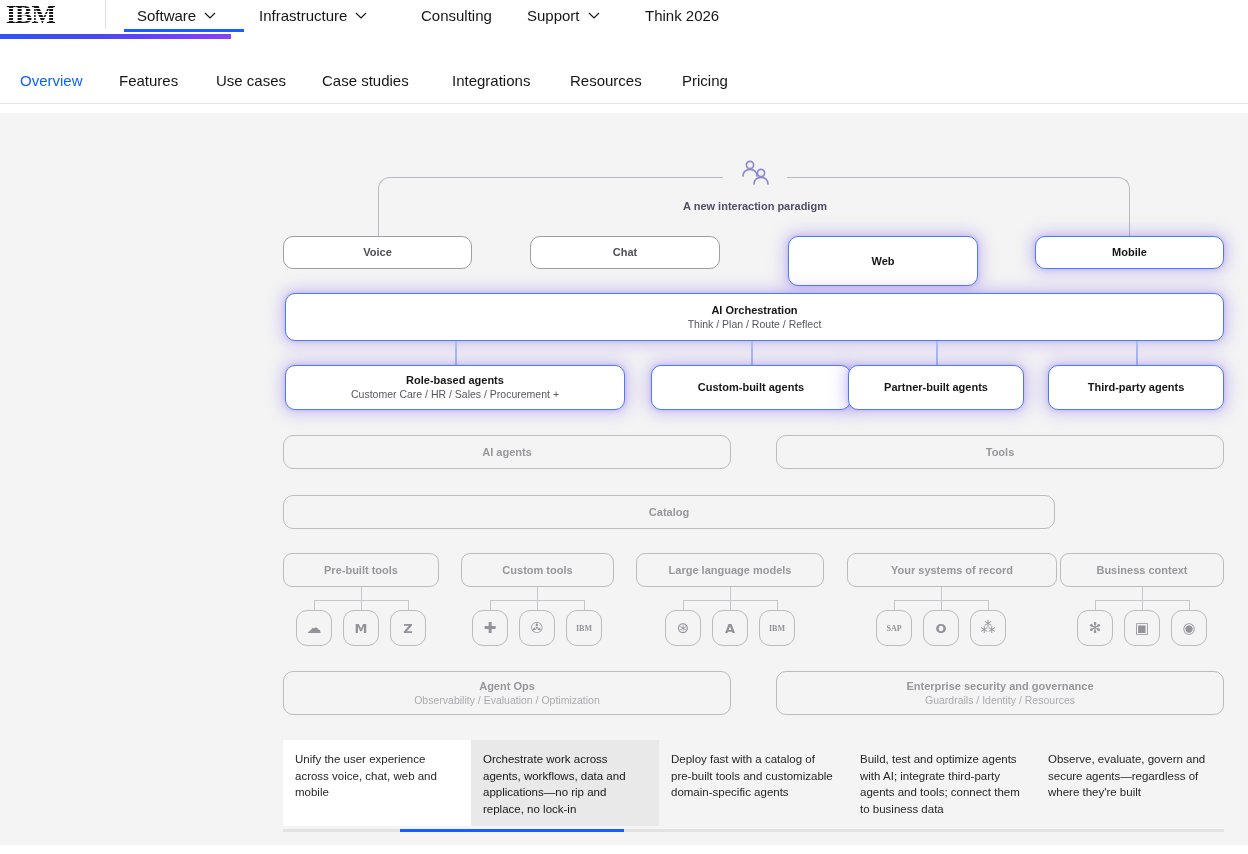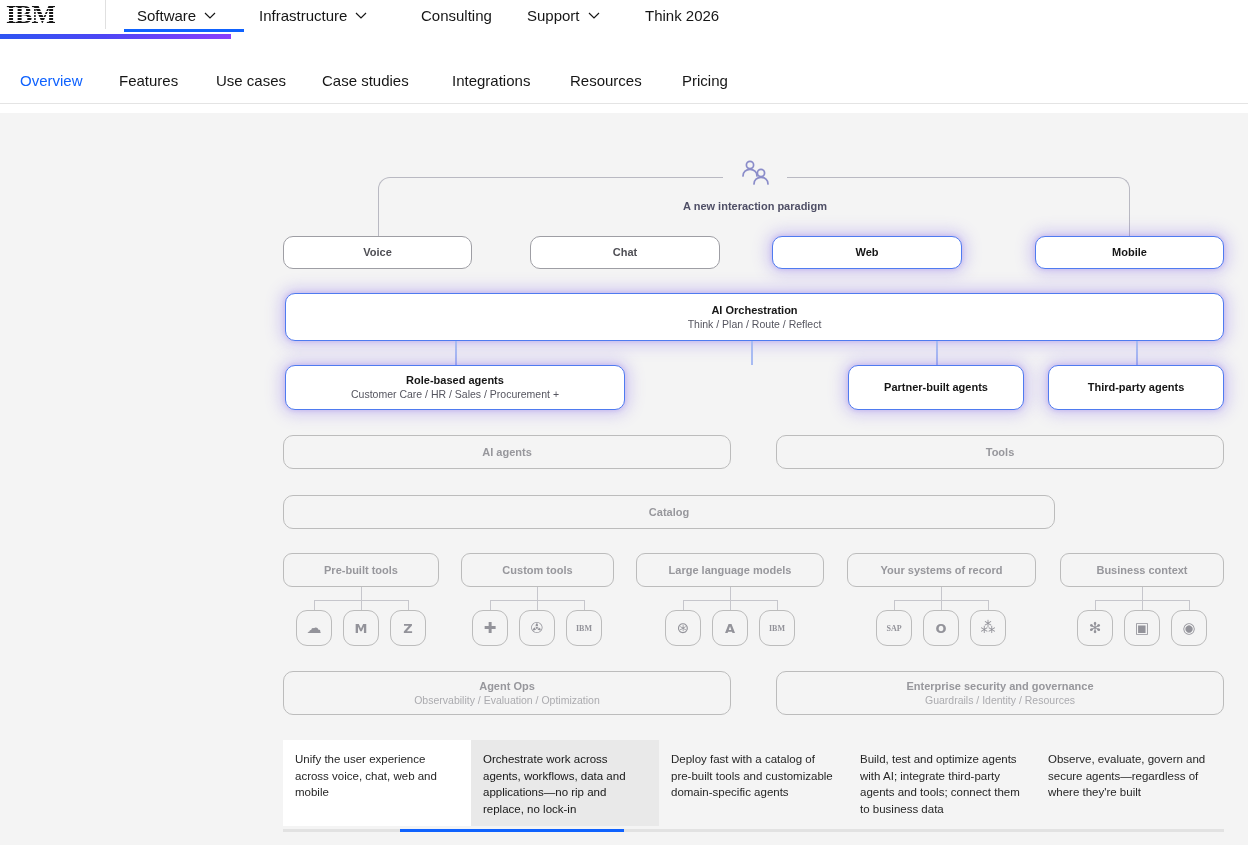--- a/index.html
+++ b/index.html
@@ -124,41 +124,44 @@
       </svg>
     </div>
     <div class="paradigm">A new interaction paradigm</div>
 
     <div class="box plain" style="left:283px;top:123px;width:189px;height:33px">
       <span class="t1">Voice</span>
     </div>
     <div class="box plain" style="left:530px;top:123px;width:190px;height:33px">
       <span class="t1">Chat</span>
     </div>
-    <div class="box active" style="left:772px;top:123px;width:190px;height:33px">
+    <div class="box active" style="left:788px;top:123px;width:190px;height:50px">
       <span class="t1">Web</span>
     </div>
     <div class="box active" style="left:1035px;top:123px;width:189px;height:33px">
       <span class="t1">Mobile</span>
     </div>
 
     <div class="box active" style="left:285px;top:180px;width:939px;height:48px">
       <span class="t1">AI Orchestration</span>
       <span class="t2">Think / Plan / Route / Reflect</span>
     </div>
 
     <div class="bline" style="left:455px;top:228px;height:24px"></div>
     <div class="bline" style="left:751px;top:228px;height:24px"></div>
     <div class="bline" style="left:936px;top:228px;height:24px"></div>
     <div class="bline" style="left:1136px;top:228px;height:24px"></div>
 
     <div class="box active" style="left:285px;top:252px;width:340px;height:45px">
       <span class="t1">Role-based agents</span>
       <span class="t2">Customer Care / HR / Sales / Procurement +</span>
     </div>
+    <div class="box active" style="left:651px;top:252px;width:200px;height:45px">
+      <span class="t1">Custom-built agents</span>
+    </div>
     <div class="box active" style="left:848px;top:252px;width:176px;height:45px">
       <span class="t1">Partner-built agents</span>
     </div>
     <div class="box active" style="left:1048px;top:252px;width:176px;height:45px">
       <span class="t1">Third-party agents</span>
     </div>
 
     <div class="box dim" style="left:283px;top:322px;width:448px;height:34px">
       <span class="t1">AI agents</span>
     </div>
@@ -172,21 +175,21 @@
 
     <div class="box dim" style="left:283px;top:440px;width:156px;height:34px;border-radius:9px">
       <span class="t1">Pre-built tools</span>
     </div>
     <div class="box dim" style="left:461px;top:440px;width:153px;height:34px;border-radius:9px">
       <span class="t1">Custom tools</span>
     </div>
     <div class="box dim" style="left:636px;top:440px;width:188px;height:34px;border-radius:9px">
       <span class="t1">Large language models</span>
     </div>
-    <div class="box dim" style="left:847px;top:440px;width:189px;height:34px;border-radius:9px">
+    <div class="box dim" style="left:847px;top:440px;width:210px;height:34px;border-radius:9px">
       <span class="t1">Your systems of record</span>
     </div>
     <div class="box dim" style="left:1060px;top:440px;width:164px;height:34px;border-radius:9px">
       <span class="t1">Business context</span>
     </div>
 
     <div class="line" style="left:361px;top:474px;width:1px;height:13px"></div>
     <div class="line" style="left:314px;top:487px;width:94px;height:1px"></div>
     <div class="line" style="left:314px;top:487px;width:1px;height:10px"></div>
     <div class="line" style="left:361px;top:487px;width:1px;height:10px"></div>

